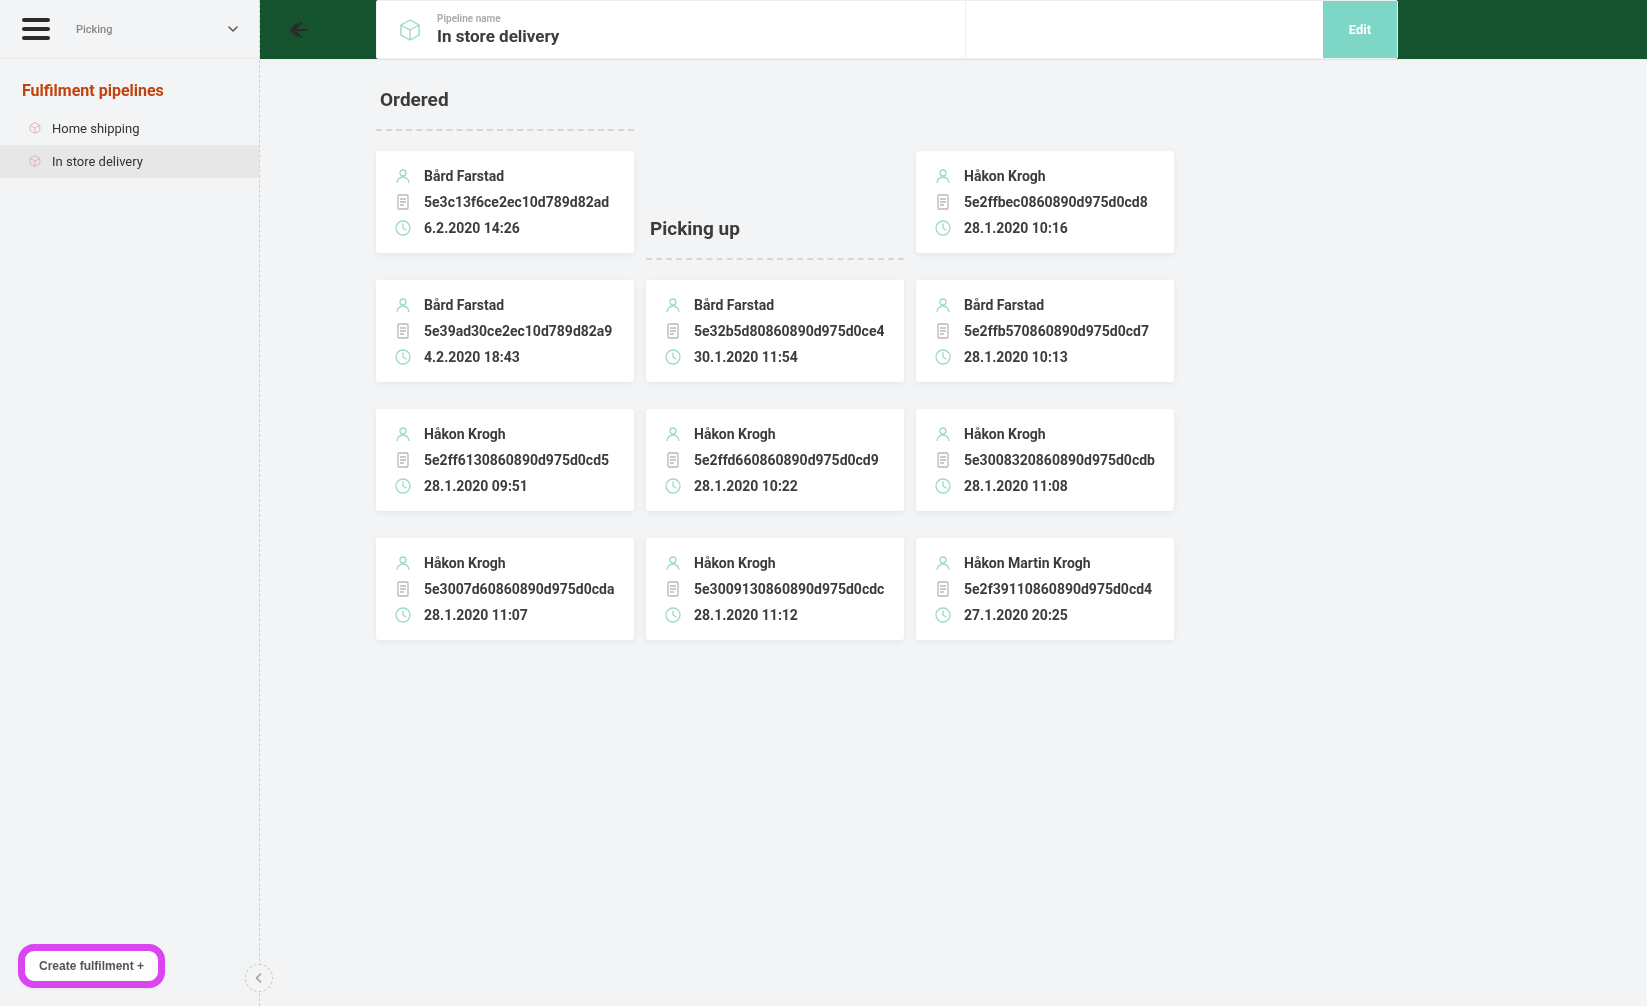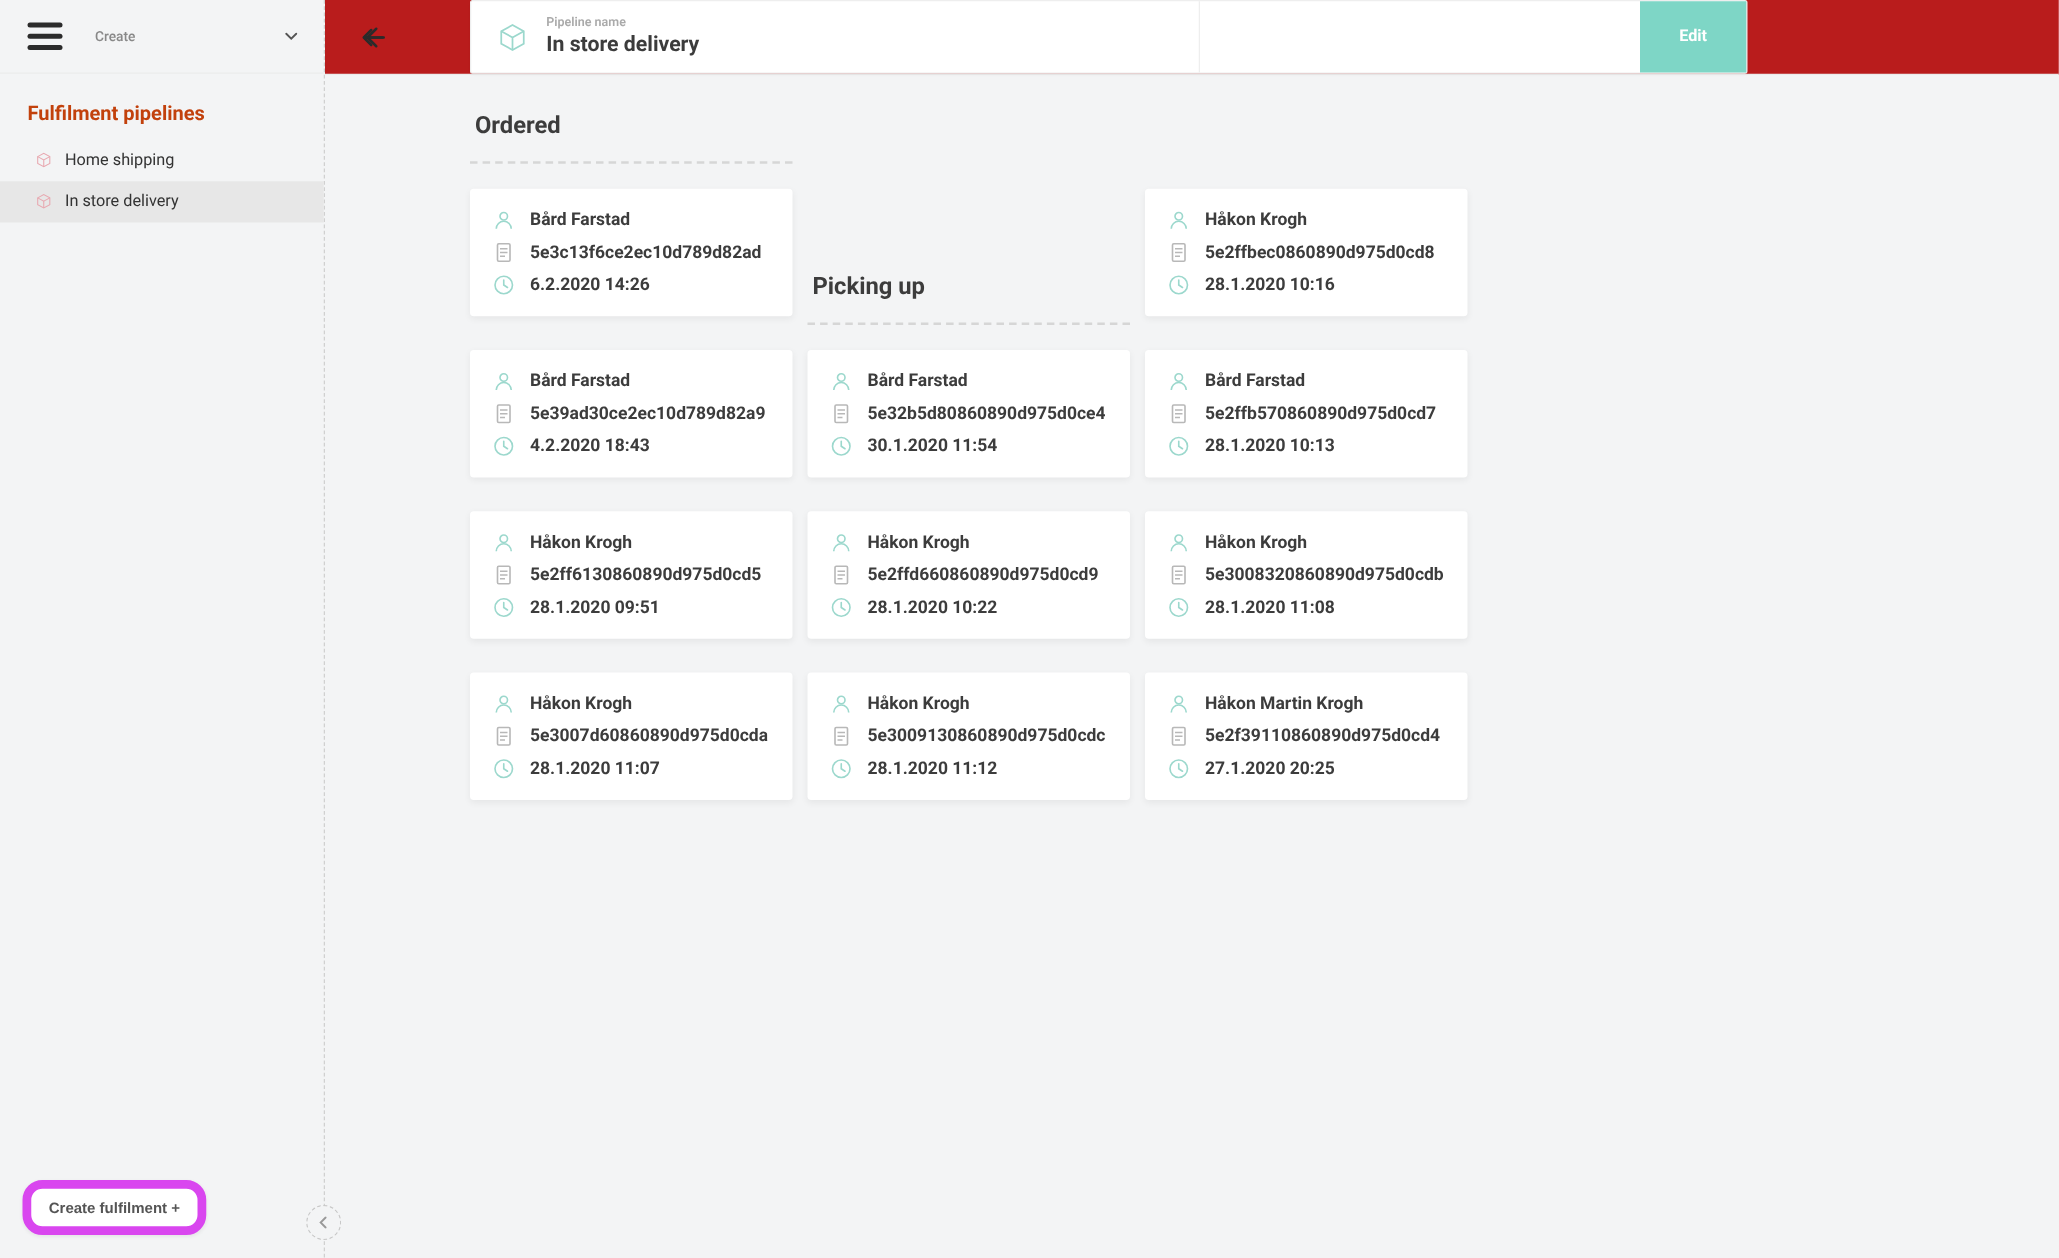--- a/index.html
+++ b/index.html
@@ -121,21 +121,21 @@
     display: flex;
     flex-direction: column;
     padding: 0;
     position: relative;
   }
   .main-topbar {
     display: flex;
     align-items: stretch;
     padding: 0 0 0 22px;
     border-bottom: 1px solid #ebebeb;
-    background: #b91c1c;
+    background: #14532d;
     height: 60px;
   }
   .back-arrow {
     display: flex;
     align-items: center;
     justify-content: center;
     width: 36px;
     cursor: pointer;
     color: #333;
   }
@@ -171,21 +171,21 @@
     color: #aaa;
     font-weight: 600;
     margin-bottom: 2px;
   }
   .pipeline-card-text .value {
     font-size: 17px;
     font-weight: 700;
     color: #3c3c3c;
   }
   .edit-button {
-    width: 85px;
+    width: 74px;
     background: #7ed6c6;
     color: #fff;
     font-weight: 700;
     font-size: 13px;
     display: flex;
     align-items: center;
     justify-content: center;
     cursor: pointer;
   }
   
@@ -248,21 +248,21 @@
 
 <div class="app">
 
   <aside class="sidebar">
     <div class="sidebar-header">
       <div class="hamburger">
         <span></span>
           <span></span>
           <span></span>
       </div>
-      <span class="tenant-label">Create</span>
+      <span class="tenant-label">Picking</span>
       <span class="tenant-dropdown">
         <svg width="12" height="12" viewBox="0 0 12 12">
             <path d="M2 4l4 4 4-4" stroke="#555" stroke-width="1.5" fill="none" stroke-linecap="round"></path>
           </svg>
       </span>
     </div>
 
     <div class="sidebar-title">Fulfilment pipelines</div>
 
     <div class="pipeline-list" id="pipeline-list">

